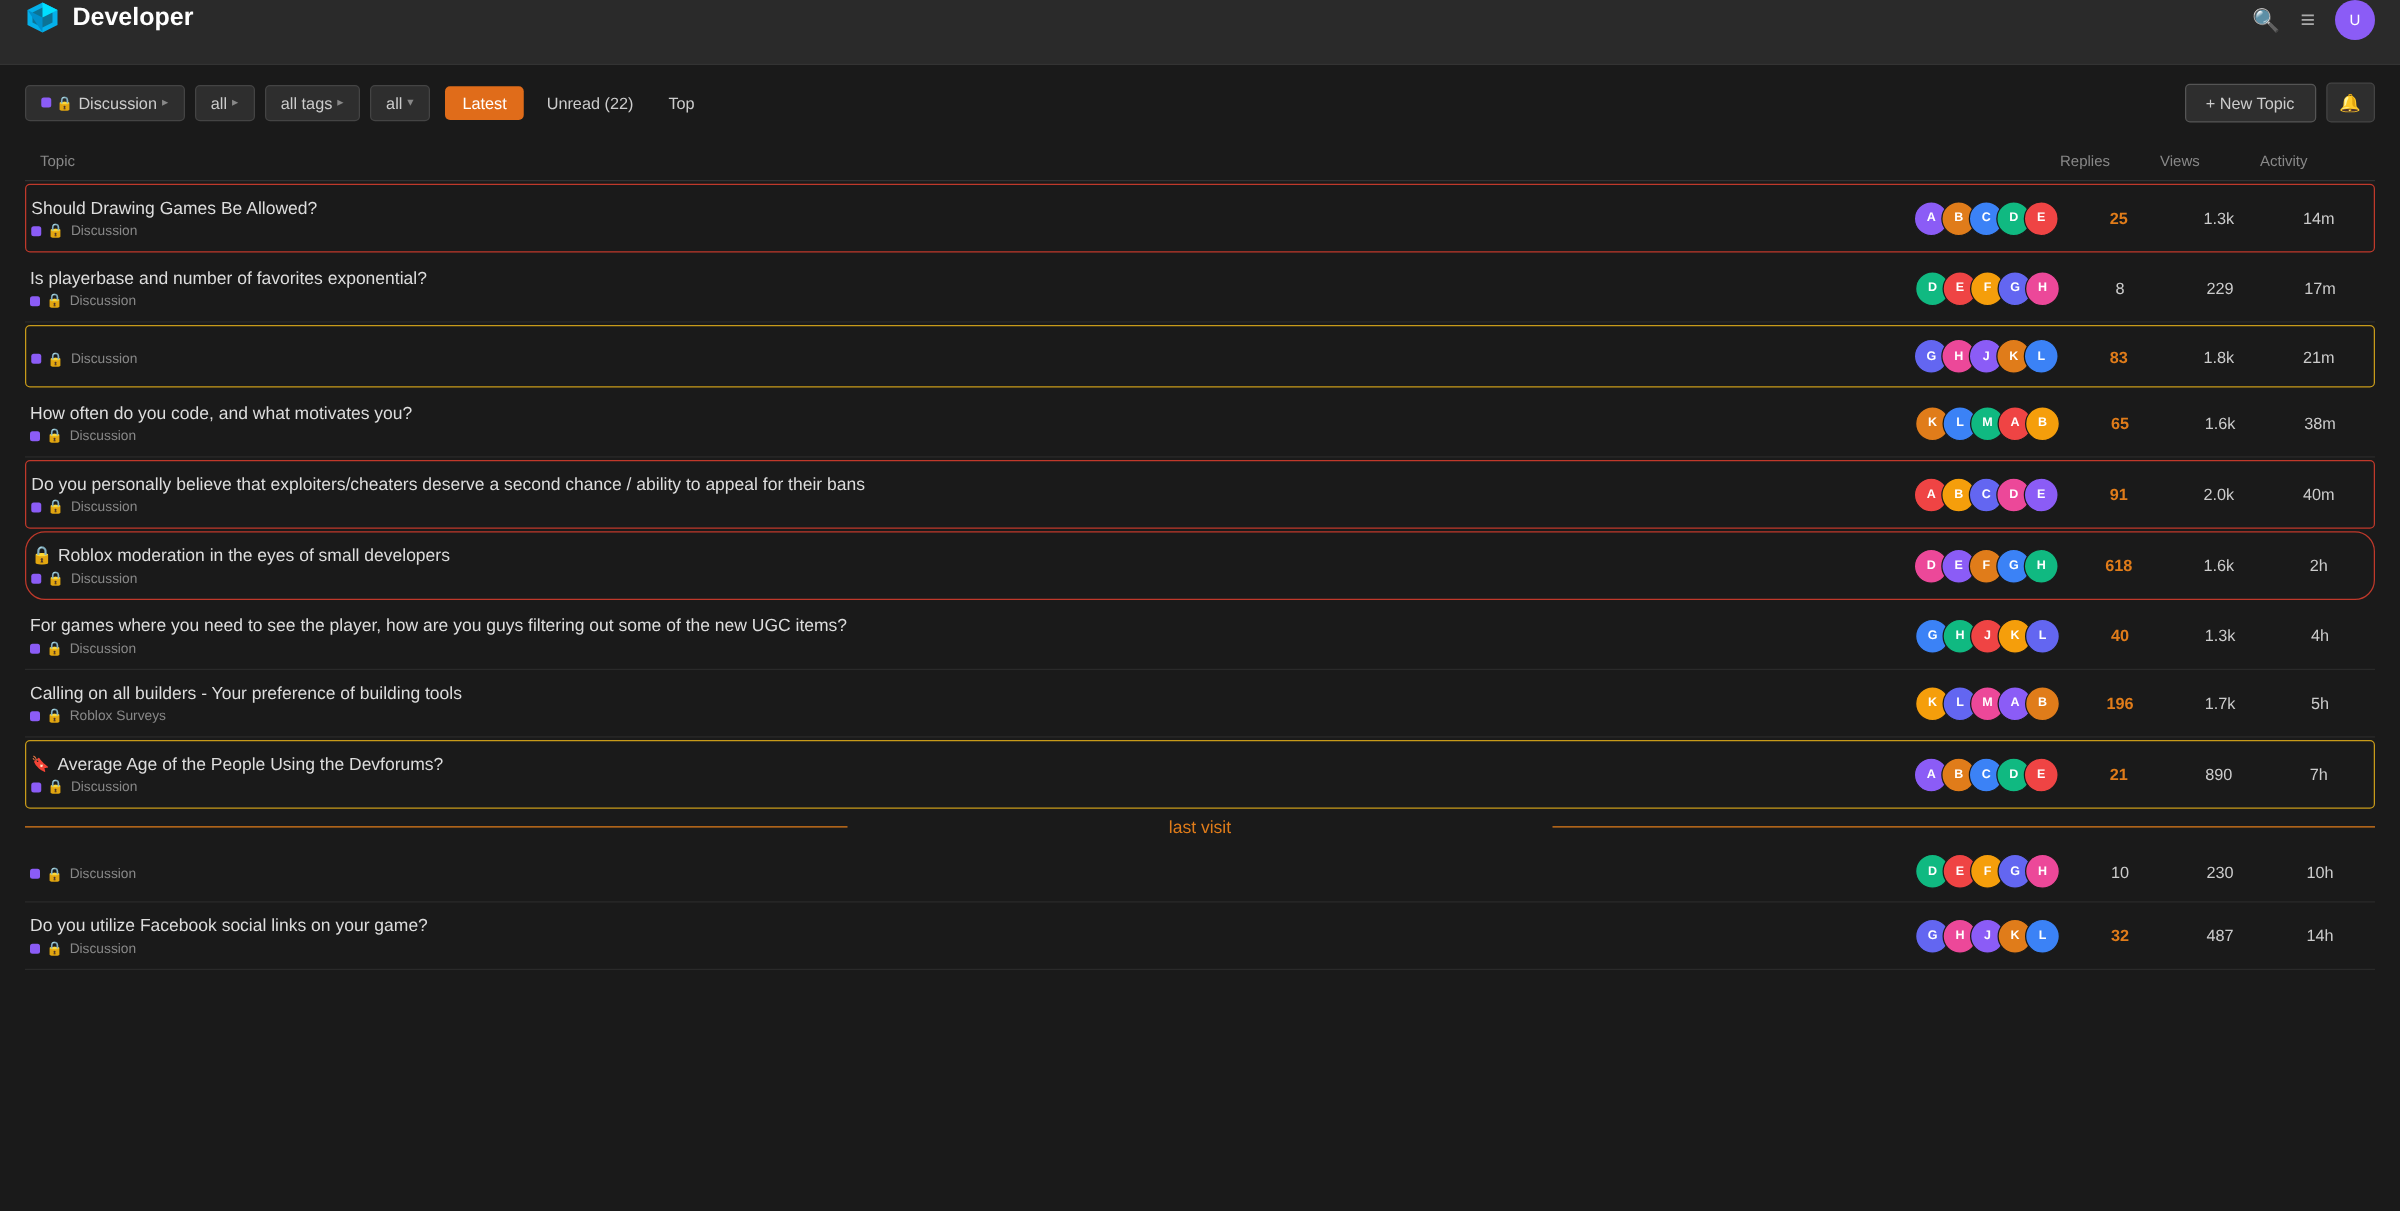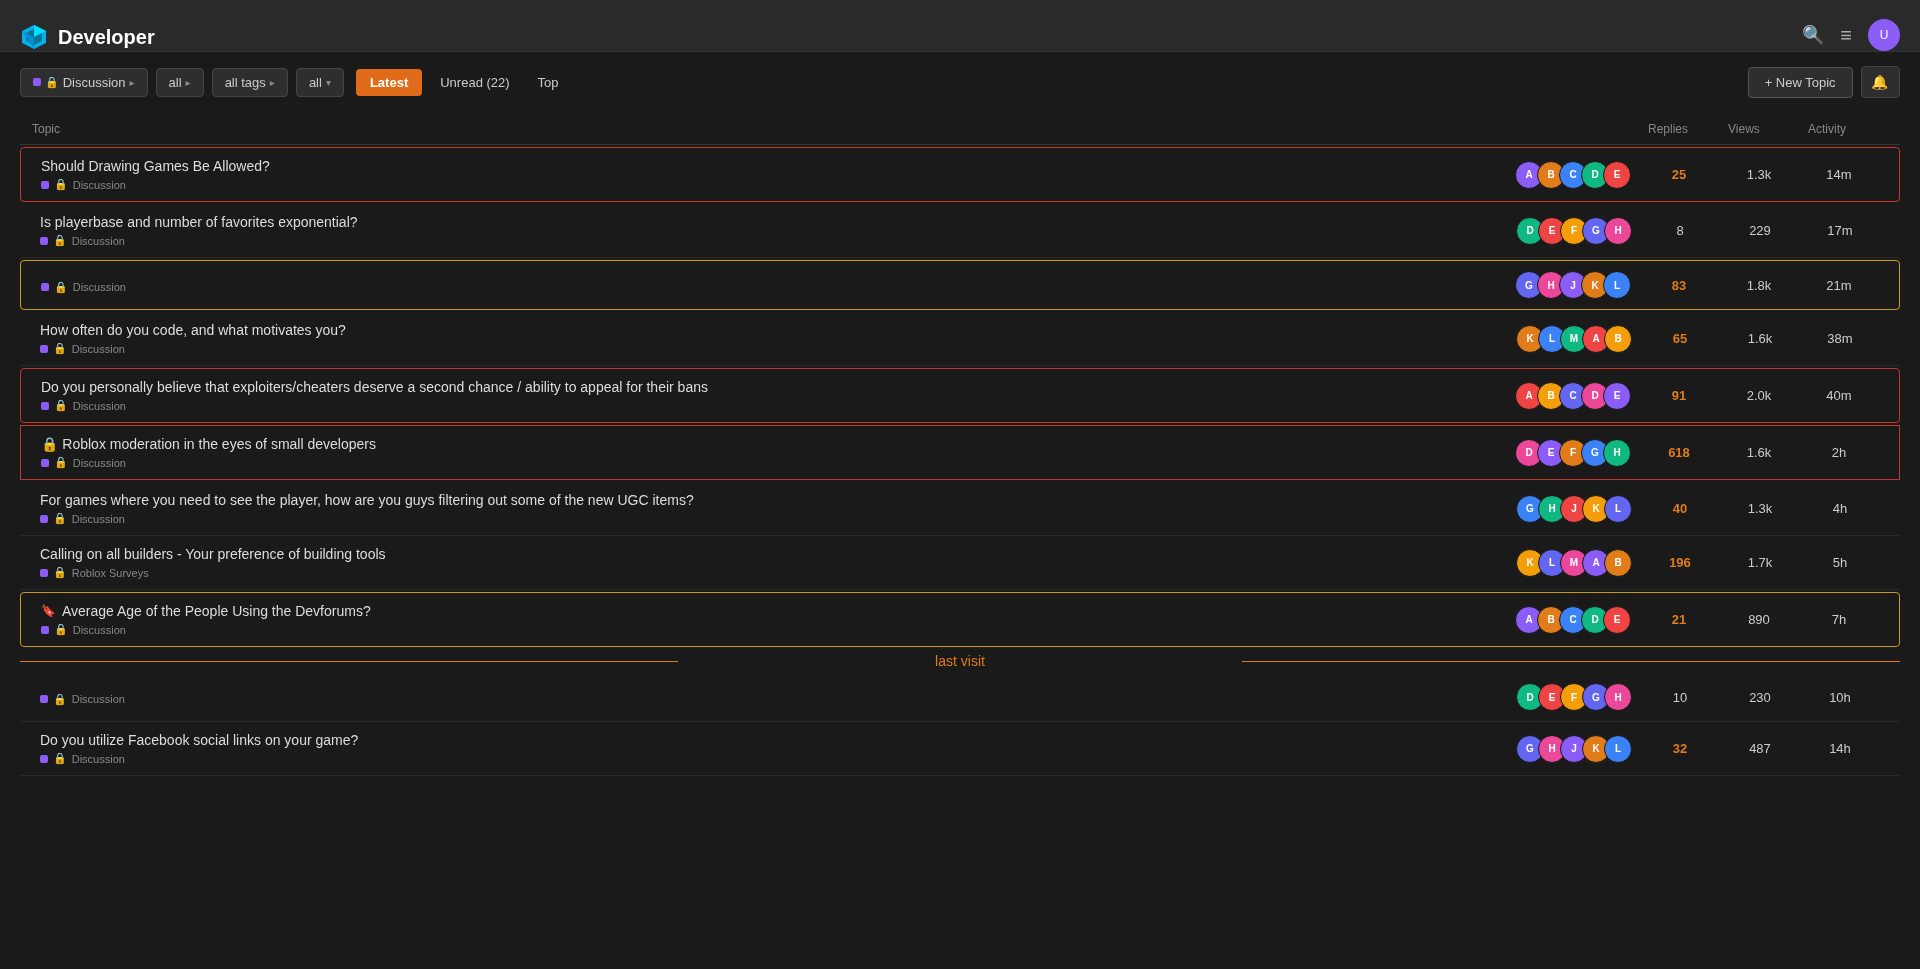--- a/index.html
+++ b/index.html
@@ -9,21 +9,21 @@
       font-family: -apple-system, BlinkMacSystemFont, 'Segoe UI', sans-serif;
       font-size: 14px;
       min-height: 969px;
     }
 
     
     .header {
       background: #2a2a2a;
       height: 52px;
       display: flex;
-      align-items: flex-end;
+      align-items: flex-start;
       padding: 0 20px;
       border-bottom: 1px solid #333;
     }
     .logo-area {
       display: flex;
       align-items: center;
       gap: 10px;
       flex: 1;
     }
     .logo-icon {
@@ -86,21 +86,21 @@
       color: #888;
     }
     .tab-latest {
       background: #e06c1a;
       color: #fff;
       padding: 6px 14px;
       border-radius: 4px;
       border: none;
       cursor: pointer;
       font-size: 13px;
-      font-weight: 700;
+      font-weight: 400;
       margin-left: 4px;
     }
     .tab-unread {
       color: #ccc;
       padding: 6px 10px;
       cursor: pointer;
       font-size: 13px;
       background: none;
       border: none;
     }
@@ -146,21 +146,21 @@
       color: #888;
       font-size: 12px;
       border-bottom: 1px solid #333;
     }
     .th-replies, .th-views, .th-activity {
     }
 
     .topic-row {
       display: grid;
       grid-template-columns: 1fr 180px 80px 80px 80px;
-      padding: 10px 20px;
+      padding: 10px 4px;
       border-bottom: 1px solid #2a2a2a;
       align-items: center;
       transition: background 0.1s;
     }
 
     .topic-title-area {}
     .topic-title {
       color: #ddd;
       font-size: 14px;
       cursor: pointer;
@@ -397,21 +397,21 @@
           <div class="avatar-small" style="background: rgb(239, 68, 68); margin-left: 0px;">A</div>
           <div class="avatar-small" style="background: rgb(245, 158, 11); margin-left: -6px;">B</div>
           <div class="avatar-small" style="background: rgb(99, 102, 241); margin-left: -6px;">C</div>
           <div class="avatar-small" style="background: rgb(236, 72, 153); margin-left: -6px;">D</div>
           <div class="avatar-small" style="background: rgb(139, 92, 246); margin-left: -6px;">E</div>
         </div>
         <div class="stat-val hot">91</div>
         <div class="stat-val normal">2.0k</div>
         <div class="stat-val normal">40m</div>
       </div>
-      <div class="topic-row" style="border: 1.5px solid rgb(192, 57, 43); border-radius: 0; margin: 2px 0px;">
+      <div class="topic-row" style="border: 1.5px solid rgb(192, 57, 43); border-radius: 16px; margin: 2px 0px;">
         <div class="topic-title-area">
           <div class="topic-title">
             <span>🔒 Roblox moderation in the eyes of small developers</span>
           </div>
           <div class="topic-category">
             <span class="cat-dot purple"></span>
             <span class="lock-icon">🔒</span>
             <span class="cat-label">Discussion</span>
           </div>
         </div>

